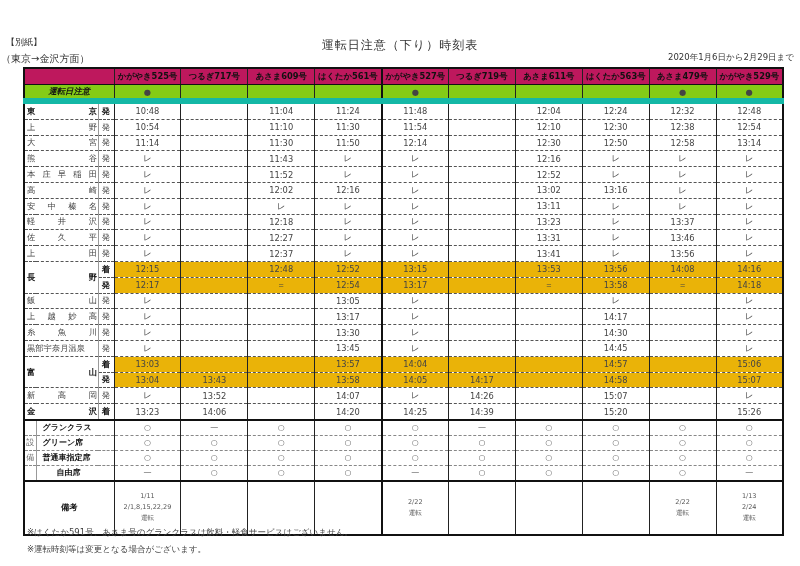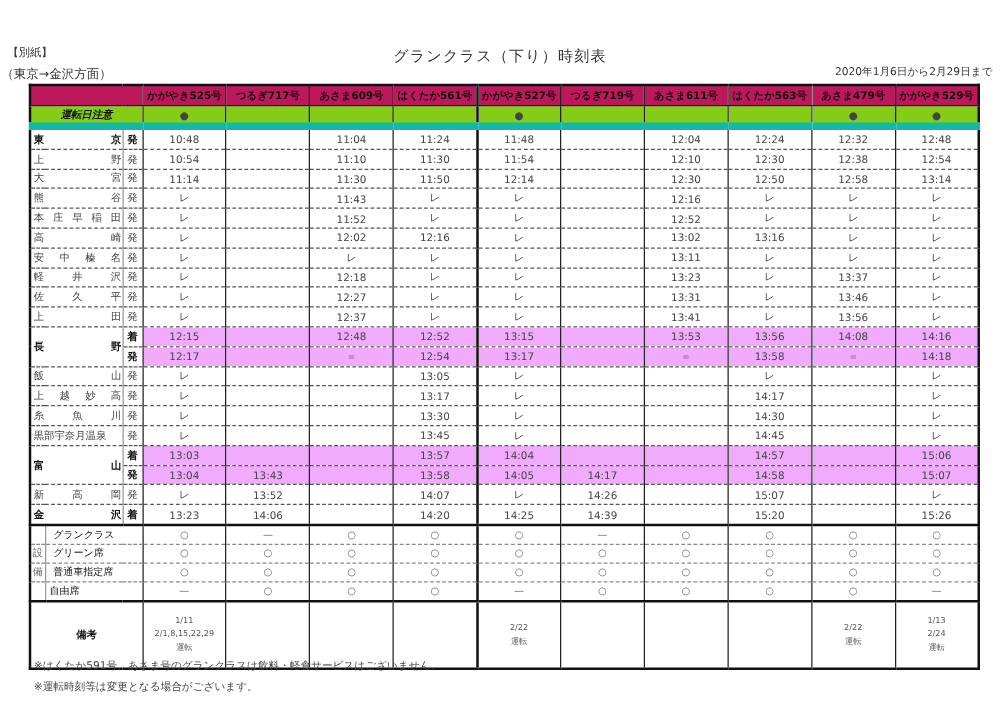--- a/index.html
+++ b/index.html
@@ -14,41 +14,41 @@
   table.tt td { padding:0; height:14.8px; font-size:8.3px; text-align:center; vertical-align:middle;
                 border-left:1px solid #222; border-right:1px solid #222; border-bottom:1px dashed #555;
                 white-space:nowrap; overflow:hidden; color:#444; }
   table.tt tr.hdr td { background:#be185d; font-weight:bold; color:#111; border-top:2px solid #111; border-bottom:1px solid #111; height:15px; font-size:8.3px; }
   table.tt tr.note td { background:#84cc16; border-bottom:6px solid #14b8a6; height:13px;font-style:italic; }
   table.tt tr.note td.nl { font-weight:bold; color:#111; }
   td.st { text-align:left !important; padding-left:2px !important; letter-spacing:0; color:#555; border-right:none !important; }
   td.st.bold { font-weight:bold; color:#111; }
   td.kind { width:14px; color:#444; border-left:1px solid #999 !important; }
   td.kind.bold { font-weight:bold; color:#111; }
-  tr.shade td.t { background:#f0abfc; }
+  tr.shade td.t { background:#eab308; }
   .st-name { display:flex; justify-content:space-between; width:70px; }
   table.tt tr.lastdata td { border-bottom:2px solid #111; }
   table.tt tr.eq td { height:14px; border-bottom:1px dashed #888; color:#666; font-size:8px; }
-  table.tt tr.eq td.eqname { font-weight:normal; color:#111; text-align:left; padding-left:6px; }
+  table.tt tr.eq td.eqname { font-weight:bold; color:#111; text-align:left; padding-left:6px; }
   table.tt tr.eq.last td { border-bottom:2px solid #111; }
   td.eqgroup { border-right:1px solid #999 !important; color:#555; font-size:8px; width:12px; }
   table.tt tr.remarks td { height:52px; border-bottom:2px solid #111; font-size:6.5px; line-height:11px; color:#555; white-space:normal; }
   table.tt tr.remarks td.rl { font-weight:bold; font-size:8.3px; color:#111;font-family:Liberation Serif, serif; }
   .thick-l { border-left:2px solid #111 !important; }
   .thick-r { border-right:2px solid #111 !important; }
   .dot { font-size:11px; color:#000; line-height:10px; }
   .foot1 { position:absolute; left:27px; top:527px; font-size:8.5px; color:#444; }
   .foot2 { position:absolute; left:27px; top:544px; font-size:8.5px; color:#444; }
 </style>
 </head>
 <body>
 
 <div class="label-top">【別紙】</div>
 <div class="label-dir">（東京→金沢方面）</div>
-<div class="title">グランクラス（下り）時刻表</div>
+<div class="title">運転日注意（下り）時刻表</div>
 <div class="period">2020年1月6日から2月29日まで</div>
 
 <table class="tt" id="tt">
   <colgroup>
     <col style="width:12px">
       <col style="width:62px">
       <col style="width:16px">
     <col span="10" style="width:66.9px">
   </colgroup>
   <tbody id="ttbody">
@@ -493,21 +493,21 @@
         <td class="t">○</td>
         <td class="t thick-l">○</td>
         <td class="t">○</td>
         <td class="t">○</td>
         <td class="t">○</td>
         <td class="t">○</td>
         <td class="t thick-r">○</td>
       </tr>
       <tr class="eq last">
         <td class="eqgroup thick-l"></td>
-        <td colspan="2" class="eqname" style="padding-left: 3px;">自由席</td>
+        <td colspan="2" class="eqname" style="padding-left: 20px;">自由席</td>
         <td class="t">—</td>
         <td class="t">○</td>
         <td class="t">○</td>
         <td class="t">○</td>
         <td class="t thick-l">—</td>
         <td class="t">○</td>
         <td class="t">○</td>
         <td class="t">○</td>
         <td class="t">○</td>
         <td class="t thick-r">—</td>

